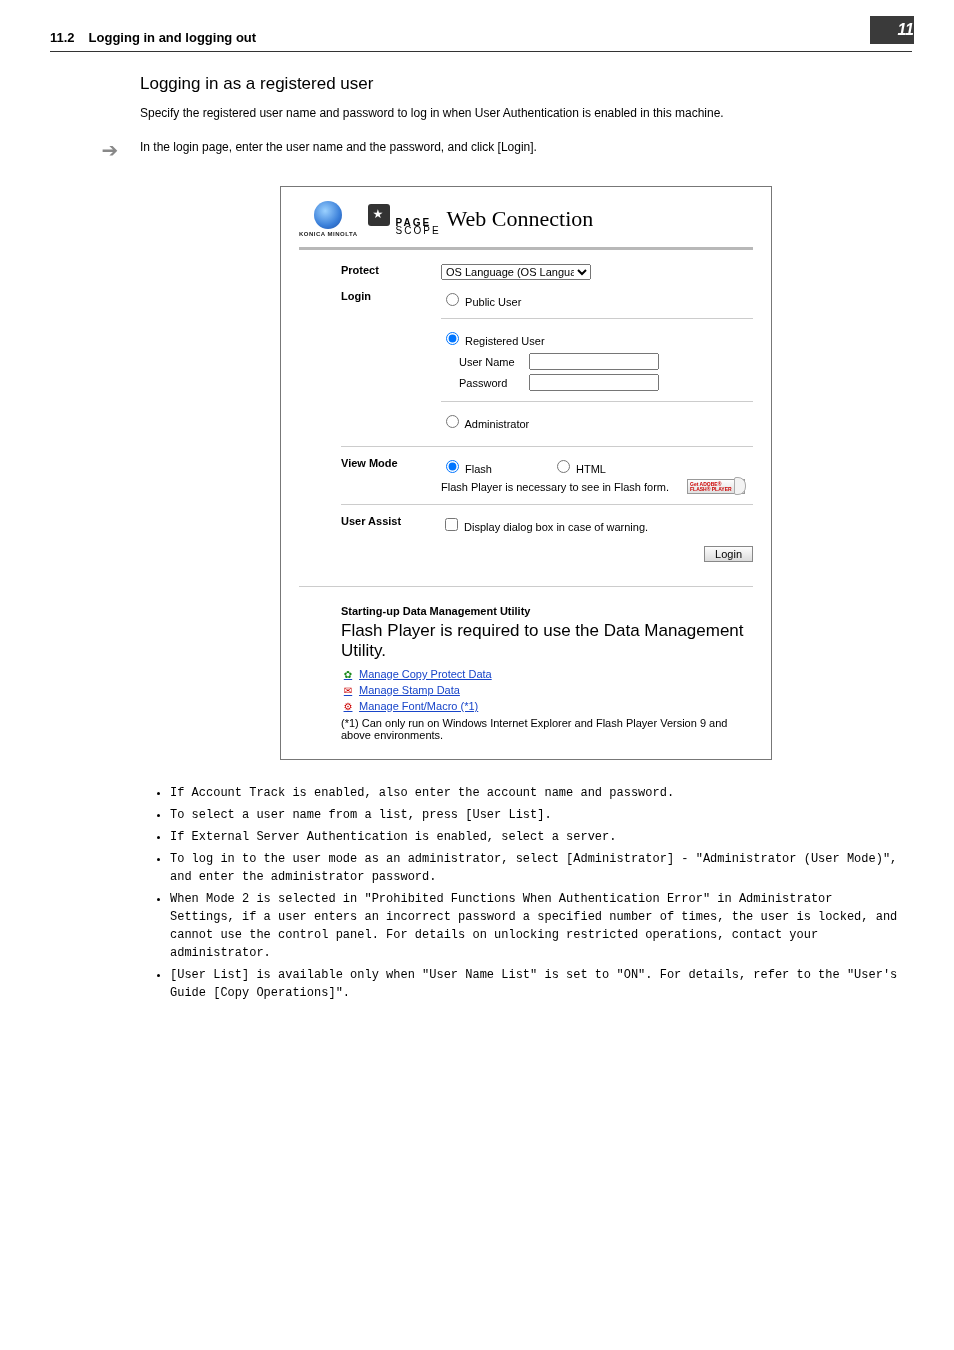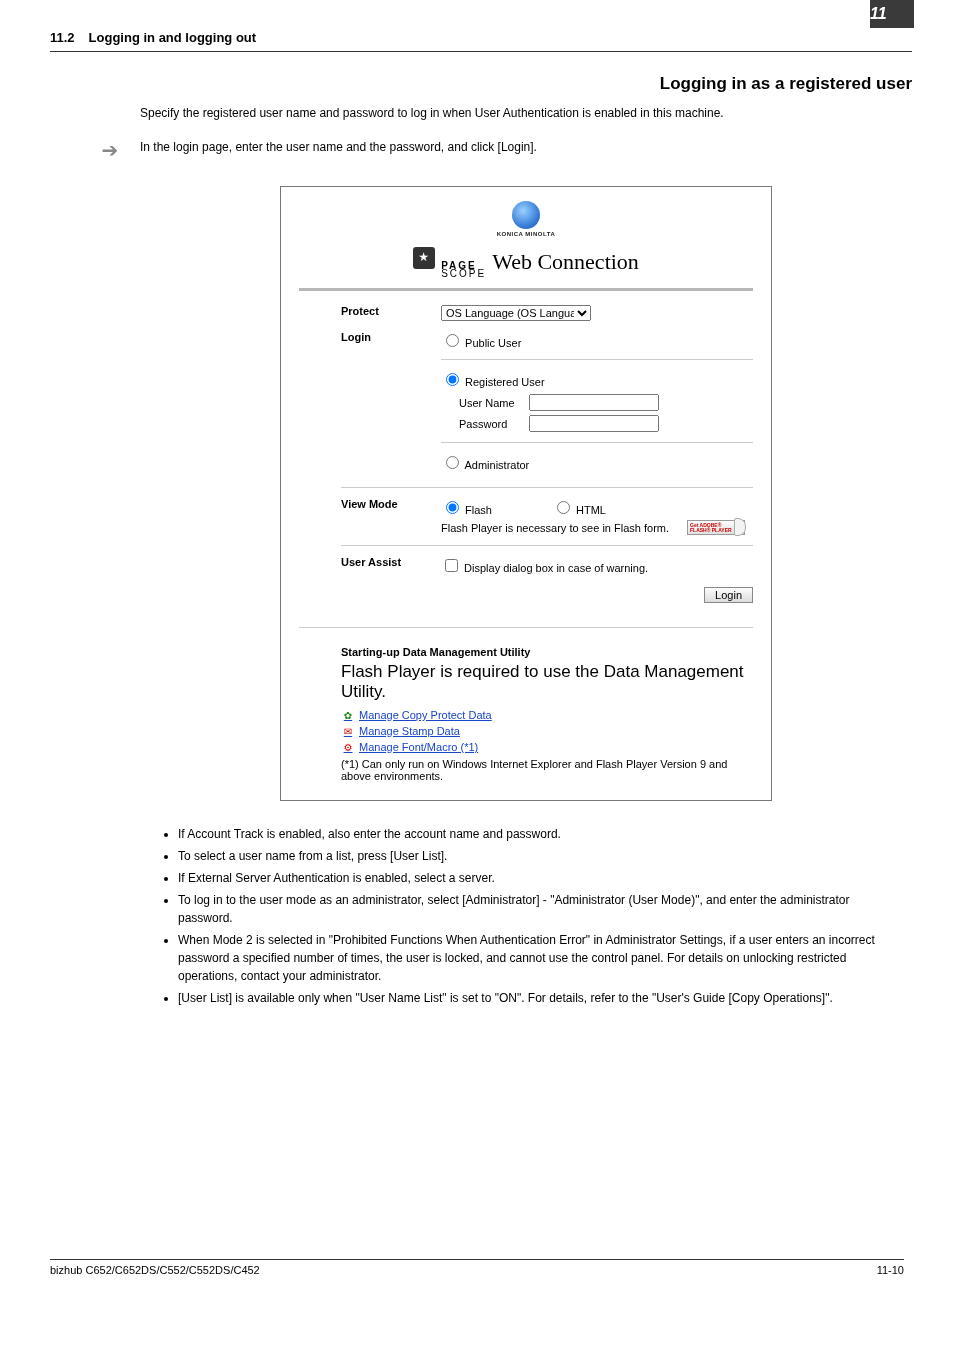--- a/index.html
+++ b/index.html
@@ -24,50 +24,50 @@
     font-size: 13px;
     font-weight: bold;
     margin-right: 14px;
   }
   .top-title {
     font-size: 13px;
     font-weight: bold;
   }
   .chapter-box {
     position: absolute;
-    top: 0;
+    top: 16px;
     right: 40px;
     width: 44px;
     height: 28px;
     background: #3a3a3a;
     display: flex;
     align-items: center;
-    justify-content: flex-start;
+    justify-content: flex-end;
   }
   .chapter-num {
     color: #ffffff;
     font-size: 16px;
     font-weight: bold;
     font-style: italic;
   }
   hr.thin { border: none; border-top: 1px solid #333; margin: 0 0 20px 0; }
   .content { margin-left: 90px; }
-  h3.heading { font-size: 17px; font-weight: bold; margin: 22px 0 10px 0; text-align: right; }
+  h3.heading { font-size: 17px; font-weight: normal; margin: 22px 0 10px 0; }
   p.body { font-size: 12px; line-height: 1.5; margin: 8px 0; }
   .arrow-row { display: flex; align-items: flex-start; margin: 16px 0; }
   .arrow {
     font-size: 20px; color: #888; margin-right: 20px; margin-left: -40px;
     width: 20px; text-align: center;
   }
   .figure-wrap { display: flex; justify-content: center; margin: 24px 0; }
   .figure {
     width: 492px; border: 1px solid #777; padding: 14px 18px 18px 18px;
     font-size: 11px;
   }
-  .brand-row { display: flex; align-items: center; gap: 10px; margin-bottom: 10px; flex-direction: column; }
+  .brand-row { display: flex; align-items: center; gap: 10px; margin-bottom: 10px; }
   .km-logo { display: flex; flex-direction: column; align-items: center; gap: 2px; }
   .km-circle {
     width: 28px; height: 28px; border-radius: 50%;
     background: radial-gradient(circle at 40% 35%, #9bd1ff 0%, #3a7fd9 60%, #1b4da5 100%);
   }
   .km-text { font-size: 6px; letter-spacing: 0.5px; font-weight: bold; color: #222; }
   .ps-logo { display: flex; align-items: baseline; gap: 6px; }
   .ps-icon {
     width: 22px; height: 22px; background: #333; border-radius: 3px; position: relative;
   }
@@ -105,21 +105,21 @@
   .clearfix::after { content: ""; display: table; clear: both; }
   .utility { margin-left: 42px; margin-top: 18px; }
   .utility-title { font-weight: bold; font-size: 11px; margin-bottom: 4px; }
   .utility-note { font-size: 17px; margin-bottom: 6px; }
   .util-link { display: flex; align-items: center; gap: 4px; color: #1845c9; text-decoration: underline; font-size: 11px; margin-bottom: 2px; }
   .util-icon { width: 14px; height: 14px; display: inline-flex; align-items: center; justify-content: center; font-size: 10px; }
   .util-icon.green { color: #1a8a1a; }
   .util-icon.red { color: #cc0000; }
   .util-foot { font-size: 11px; margin-top: 4px; }
   .ref-heading { font-size: 12px; margin: 26px 0 8px 0; }
-  ul.ref-list { margin: 16px; padding-left: 22px; }
+  ul.ref-list { margin: 8px; padding-left: 22px; font-family: Liberation Mono, monospace; }
   ul.ref-list li { font-size: 12px; line-height: 1.5; margin-bottom: 4px; }
   .footer {
     position: absolute; bottom: 24px; left: 50px; right: 50px;
     display: flex; justify-content: space-between; font-size: 11px;
     border-top: 1px solid #333; padding-top: 4px;
   }
 </style>
 </head>
 <body>
 
@@ -253,17 +253,13 @@
     <ul class="ref-list">
       <li>If Account Track is enabled, also enter the account name and password.</li>
       <li>To select a user name from a list, press [User List].</li>
       <li>If External Server Authentication is enabled, select a server.</li>
       <li>To log in to the user mode as an administrator, select [Administrator] - "Administrator (User Mode)", and enter the administrator password.</li>
       <li>When Mode 2 is selected in "Prohibited Functions When Authentication Error" in Administrator Settings, if a user enters an incorrect password a specified number of times, the user is locked, and cannot use the control panel. For details on unlocking restricted operations, contact your administrator.</li>
       <li>[User List] is available only when "User Name List" is set to "ON". For details, refer to the "User's Guide [Copy Operations]".</li>
     </ul>
   </div>
 
-  <div class="footer">
-    <span>bizhub C652/C652DS/C552/C552DS/C452</span>
-    <span>11-10</span>
-  </div>
 </div>
 
 </body></html>

